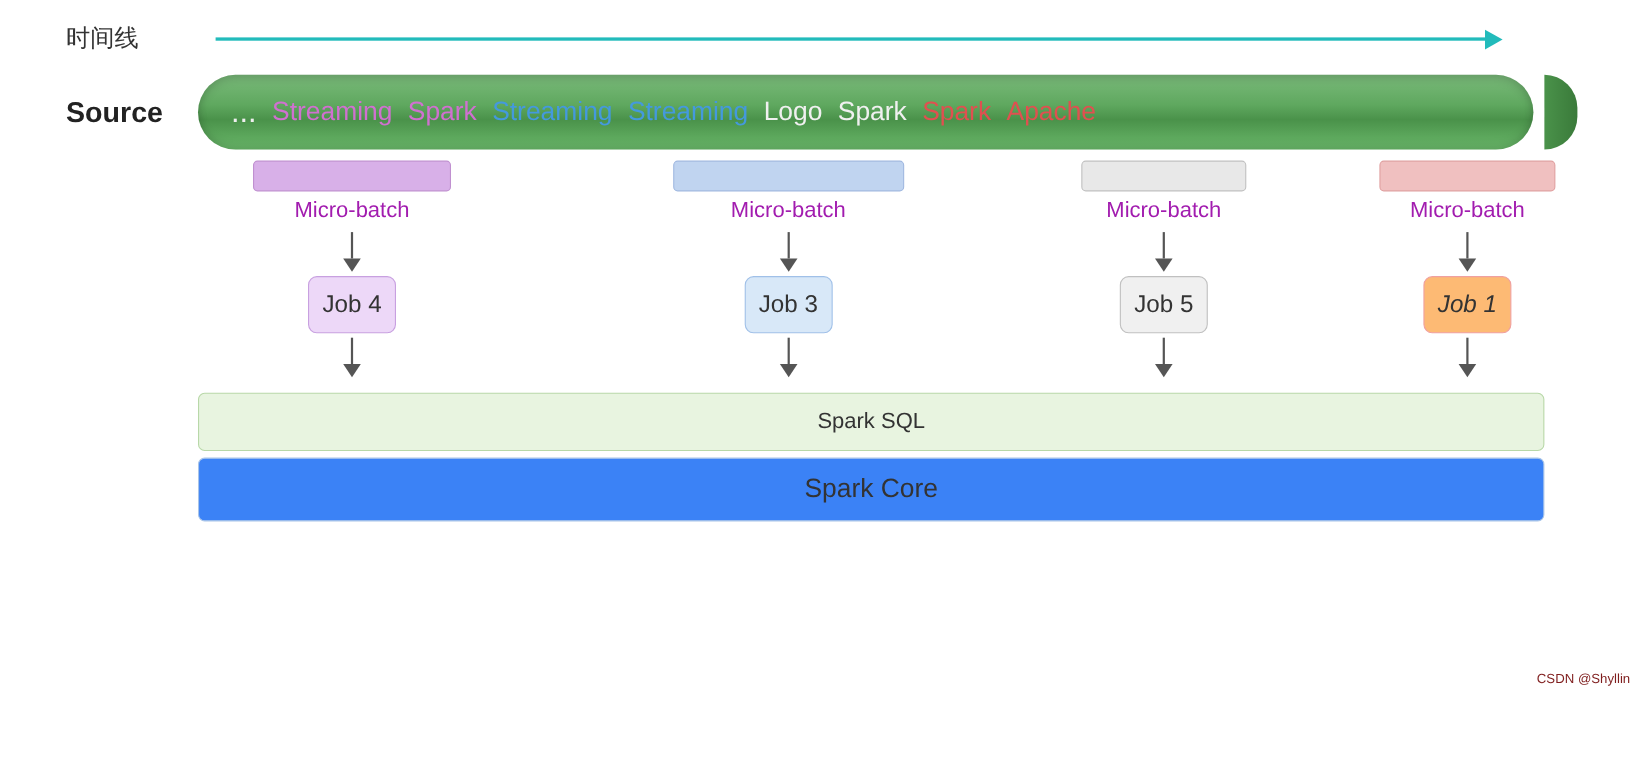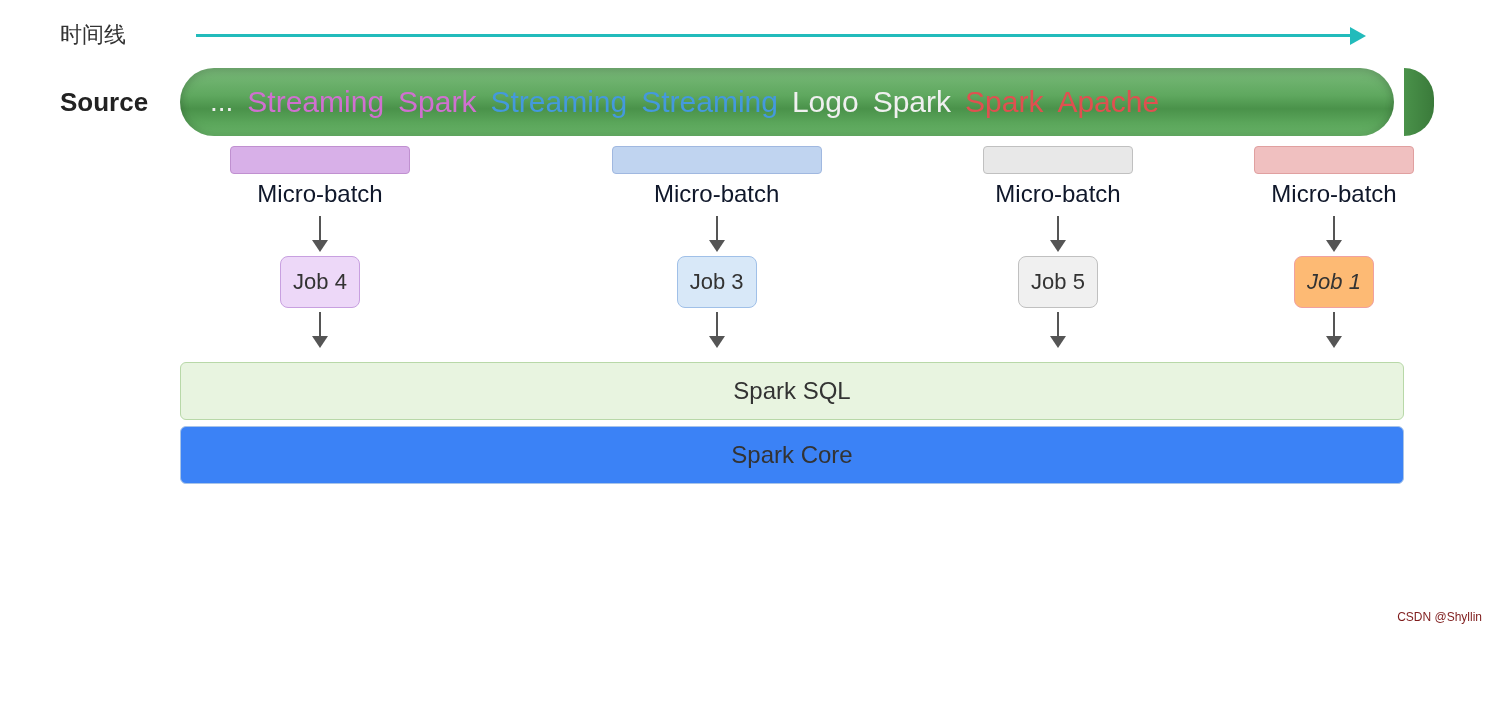--- a/index.html
+++ b/index.html
@@ -89,40 +89,40 @@
       align-items: center;
       gap: 14px;
       width: 100%;
     }
     .tube-ellipsis {
       color: #e8e8e8;
       font-size: 28px;
       font-weight: 300;
     }
     .tube-word {
-      font-size: 30px;
+      font-size: 24px;
       font-weight: 500;
     }
     .word-purple { color: #d070d0; }
     .word-blue { color: #4499dd; }
     .word-white { color: #f0f0f0; }
     .word-red { color: #e05050; }
     .microbatch-bar {
       height: 28px;
       border-radius: 4px;
       margin-bottom: 6px;
     }
     .bar-purple { background: #d8b0e8; border: 1.5px solid #c090d0; }
     .bar-blue   { background: #c0d4f0; border: 1.5px solid #a0b8e0; }
     .bar-gray   { background: #e8e8e8; border: 1.5px solid #c0c0c0; }
     .bar-pink   { background: #f0c0c0; border: 1.5px solid #e0a0a0; }
 
     .microbatch-label {
-      font-size: 24px;
-      color: #0f172a;
+      font-size: 20px;
+      color: #a21caf;
       margin-bottom: 4px;
       white-space: nowrap;
     }
 
     
     .arrow-down {
       display: flex;
       flex-direction: column;
       align-items: center;
       margin: 4px 0;
@@ -158,21 +158,21 @@
     .bottom-section {
       margin-left: 120px;
       margin-top: 10px;
     }
     .spark-sql-box {
       background: #e8f4e0;
       border: 1.5px solid #b8d8a8;
       border-radius: 6px;
       text-align: center;
       padding: 14px;
-      font-size: 24px;
+      font-size: 20px;
       color: #333;
       margin-bottom: 6px;
     }
     .spark-core-box {
       background: #3b82f6;
       border: 1.5px solid #a8c4e8;
       border-radius: 6px;
       text-align: center;
       padding: 14px;
       font-size: 24px;

